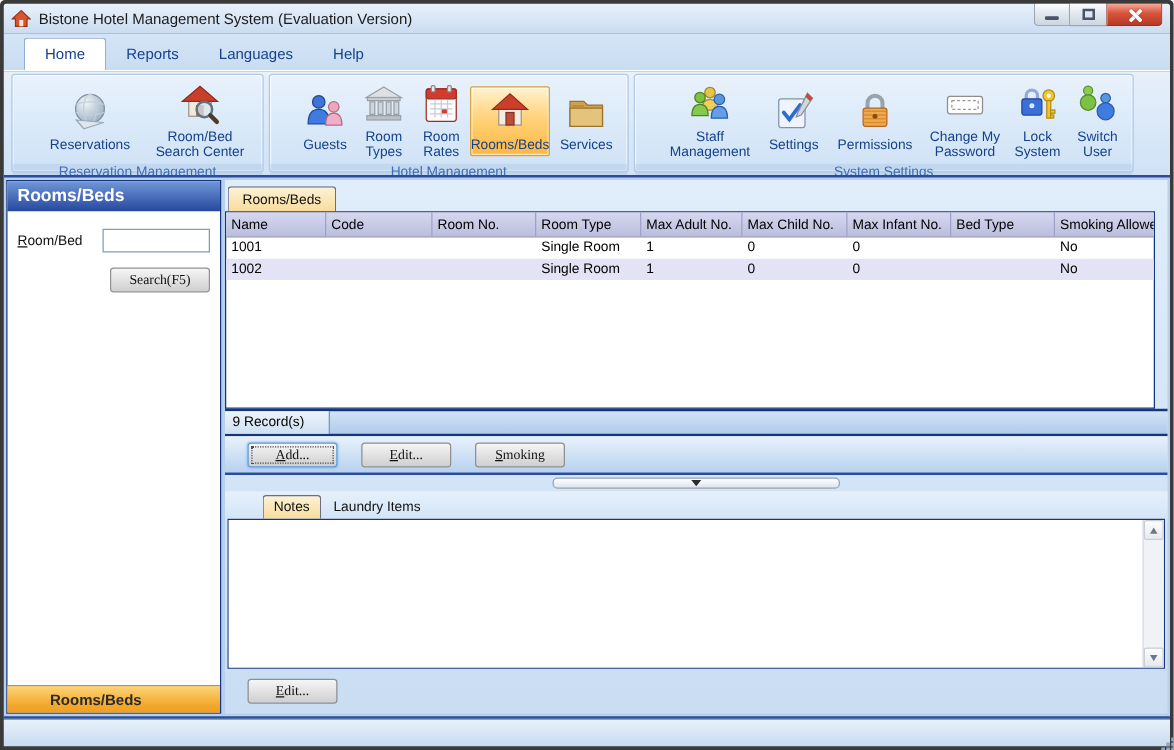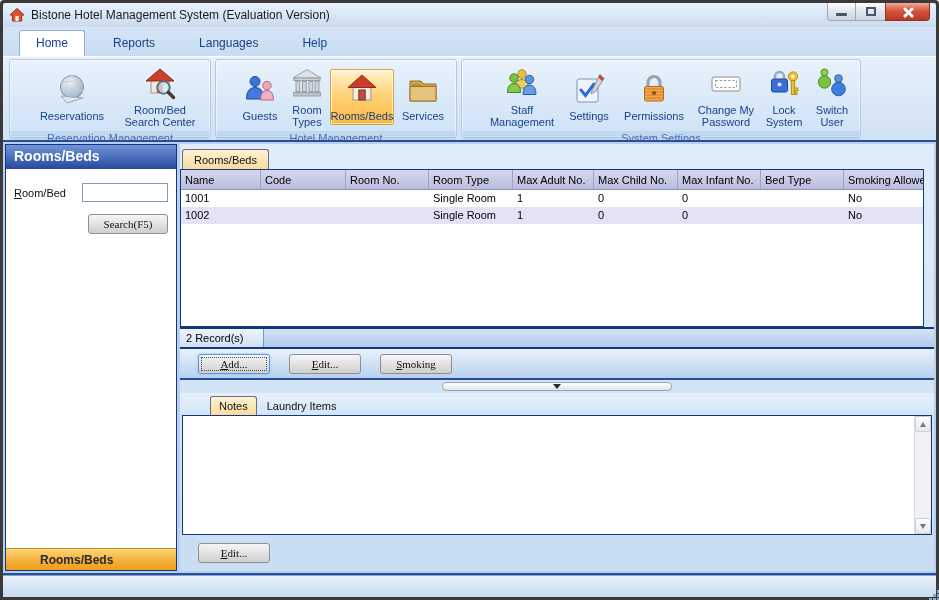--- a/index.html
+++ b/index.html
@@ -16,21 +16,21 @@
   .win-btn.max { border-left:none; border-right:none; }
   .win-btn.close { width:45px; border-radius:0 0 4px 0; border-color:#8e3226; background:linear-gradient(#f3a violet,#cc4431); background:linear-gradient(#f2a violet); background:linear-gradient(#f5ab98,#d6543c 45%,#b83a24); }
   .glyph-min { width:11px; height:3px; background:#47546a; border-radius:1px; margin-top:6px; }
   .glyph-max { width:10px; height:9px; border:2px solid #47546a; background:transparent; }
   .glyph-close { position:relative; width:12px; height:12px; }
   .glyph-close::before,.glyph-close::after { content:""; position:absolute; left:5px; top:0; width:3px; height:13px; background:#fff; border-radius:1px; box-shadow:0 0 1px #7c241a; }
   .glyph-close::before { transform:rotate(45deg); }
   .glyph-close::after { transform:rotate(-45deg); }
 
   
-  .menubar { height:29px; background:linear-gradient(#d5e5f6,#c8dcf2); display:flex; align-items:flex-end; padding:0 0 0 16px;gap:12px; }
+  .menubar { height:29px; background:linear-gradient(#d5e5f6,#c8dcf2); display:flex; align-items:flex-end; padding:0 0 0 16px; }
   .menu-tab { font-size:12px; color:#15428b; padding:5px 16px 6px; cursor:default; }
   .menu-tab.active { background:#fff; border:1px solid #92aed0; border-bottom:none; border-radius:3px 3px 0 0; }
 
   
   .ribbon { height:84px; background:linear-gradient(#e7f0fb,#cfe2f6); border-top:1px solid #fff; display:flex; gap:4px; padding:2px 0 2px 6px; }
   .rgroup { border:1px solid #b3cae4; border-radius:3px; background:linear-gradient(#e9f2fc,#d8e8f8 60%,#cfe2f6); display:flex; flex-direction:column; box-shadow:inset 0 0 0 1px rgba(255,255,255,.6); }
   .ritems { flex:1; display:flex; align-items:center; padding:3px 4px 0;margin-left:16px; }
   .ritem { display:flex; flex-direction:column; align-items:center; padding:2px 3px; border:1px solid transparent; border-radius:2px; cursor:default; }
   .ritem.selected { background:linear-gradient(#fff3cf,#ffd37a 45%,#fdb741); border-color:#d6a341; box-shadow:inset 0 0 0 1px rgba(255,255,255,.65); }
   .ricon { width:36px; height:36px; display:block; }
@@ -173,20 +173,31 @@
           <svg class="ricon" viewBox="0 0 36 36">
             <path d="M4 12 L18 3.5 L32 12 Z" fill="#dde1e6" stroke="#9aa0a8"></path>
             <rect x="5" y="12" width="26" height="2.5" fill="#c9cfd6" stroke="#9aa0a8"></rect>
             <rect x="7" y="15.5" width="3.8" height="10" fill="#cfd5dc" stroke="#9aa0a8"></rect>
             <rect x="13.5" y="15.5" width="3.8" height="10" fill="#cfd5dc" stroke="#9aa0a8"></rect>
             <rect x="20" y="15.5" width="3.8" height="10" fill="#cfd5dc" stroke="#9aa0a8"></rect>
             <rect x="26.2" y="15.5" width="3.8" height="10" fill="#cfd5dc" stroke="#9aa0a8"></rect>
             <rect x="4.5" y="26.5" width="27" height="3.5" fill="#bac1c9" stroke="#9aa0a8"></rect>
           </svg>
           <span class="rlabel">Room Types</span>
+        </div>
+        <div class="ritem w44">
+          <svg class="ricon" viewBox="0 0 36 36">
+            <rect x="6" y="5" width="24" height="26" rx="2" fill="#fdfdfd" stroke="#9b2d22"></rect>
+            <rect x="6" y="5" width="24" height="8" rx="2" fill="#d23b2f" stroke="#9b2d22"></rect>
+            <rect x="10" y="2.5" width="3" height="5" rx="1" fill="#e9e9e9" stroke="#888"></rect>
+            <rect x="23" y="2.5" width="3" height="5" rx="1" fill="#e9e9e9" stroke="#888"></rect>
+            <path d="M9 17 H27 M9 21 H27 M9 25 H27 M13 14 V28 M18 14 V28 M23 14 V28" stroke="#c9ccd4" stroke-width="1"></path>
+            <rect x="18.5" y="21.5" width="4" height="3.2" fill="#d23b2f"></rect>
+          </svg>
+          <span class="rlabel">Room Rates</span>
         </div>
         <div class="ritem w62 selected">
           <svg class="ricon" viewBox="0 0 36 36">
             <rect x="9" y="14" width="18" height="14" fill="#f3ece1" stroke="#a09685"></rect>
             <path d="M4 15.5 L18 3 L32 15.5 Z" fill="#cb3f2a" stroke="#8f2b1b"></path>
             <rect x="14.8" y="18" width="6.4" height="10" fill="#b8503e" stroke="#8f2b1b"></rect>
           </svg>
           <span class="rlabel">Rooms/Beds</span>
         </div>
         <div class="ritem w56">
@@ -318,21 +329,21 @@
           <div class="td">Single Room</div>
           <div class="td">1</div>
           <div class="td">0</div>
           <div class="td">0</div>
           <div class="td"></div>
           <div class="td">No</div>
         </div>
       </div>
 
       <div class="records-bar">
-        <div class="records-cell">2 Record(s)</div>
+        <div class="records-cell">9 Record(s)</div>
       </div>
 
       <div class="actions-row">
         <button class="btn focused"><span class="mnemonic">Add...</span></button>
         <button class="btn"><span class="mnemonic">Edit...</span></button>
         <button class="btn"><span class="mnemonic">Smoking</span></button>
       </div>
 
       <div class="splitter-row">
         <div class="splitter-pill">

